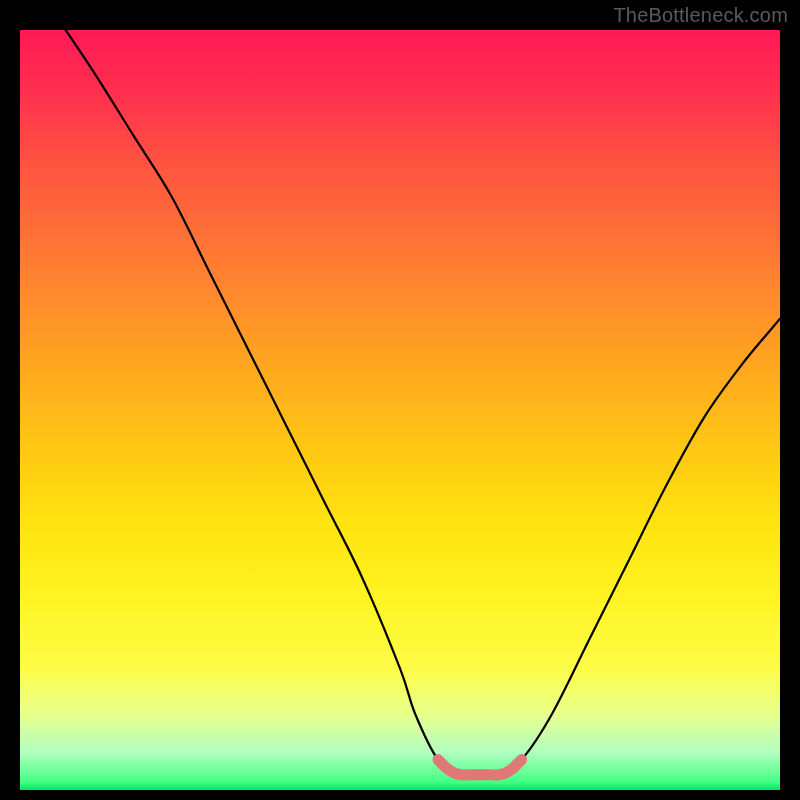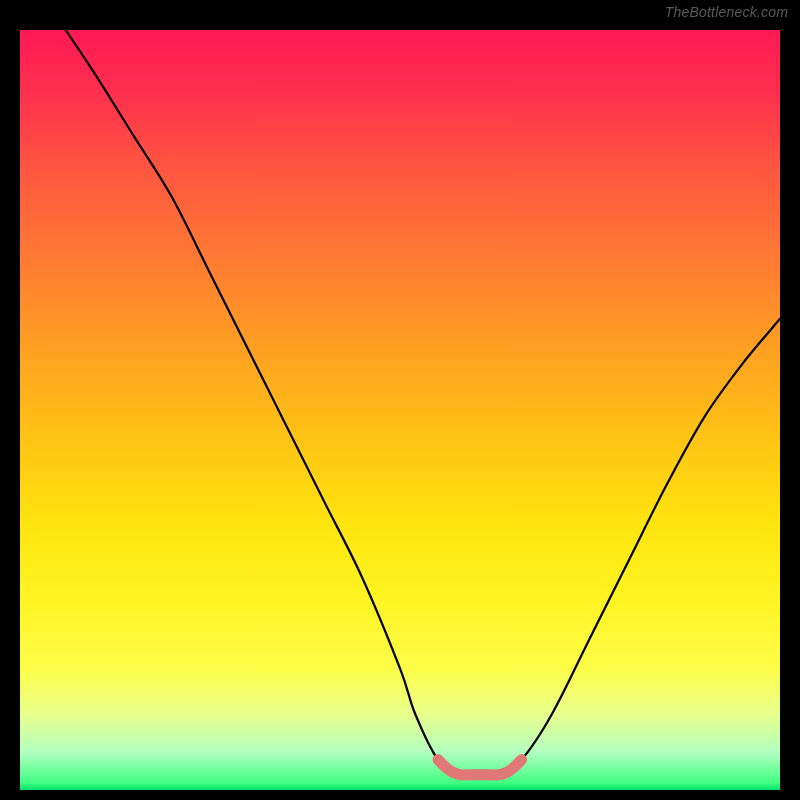--- a/index.html
+++ b/index.html
@@ -14,26 +14,25 @@
     position: relative;
     width: 800px;
     height: 800px;
     background: #000;
   }
   .watermark {
     position: absolute;
     top: 4px;
     right: 12px;
     font-family: Arial, Helvetica, sans-serif;
-    font-size: 14px;
+    font-size: 20px;
     font-weight: 500;
     color: #5a5a5a;
     letter-spacing: 0.2px;
     z-index: 10;
-    font-style: italic;
   }
   .plot-area {
     position: absolute;
     left: 20px;
     top: 30px;
     width: 760px;
     height: 760px;
     overflow: hidden;
   }
   .gradient-bg {

